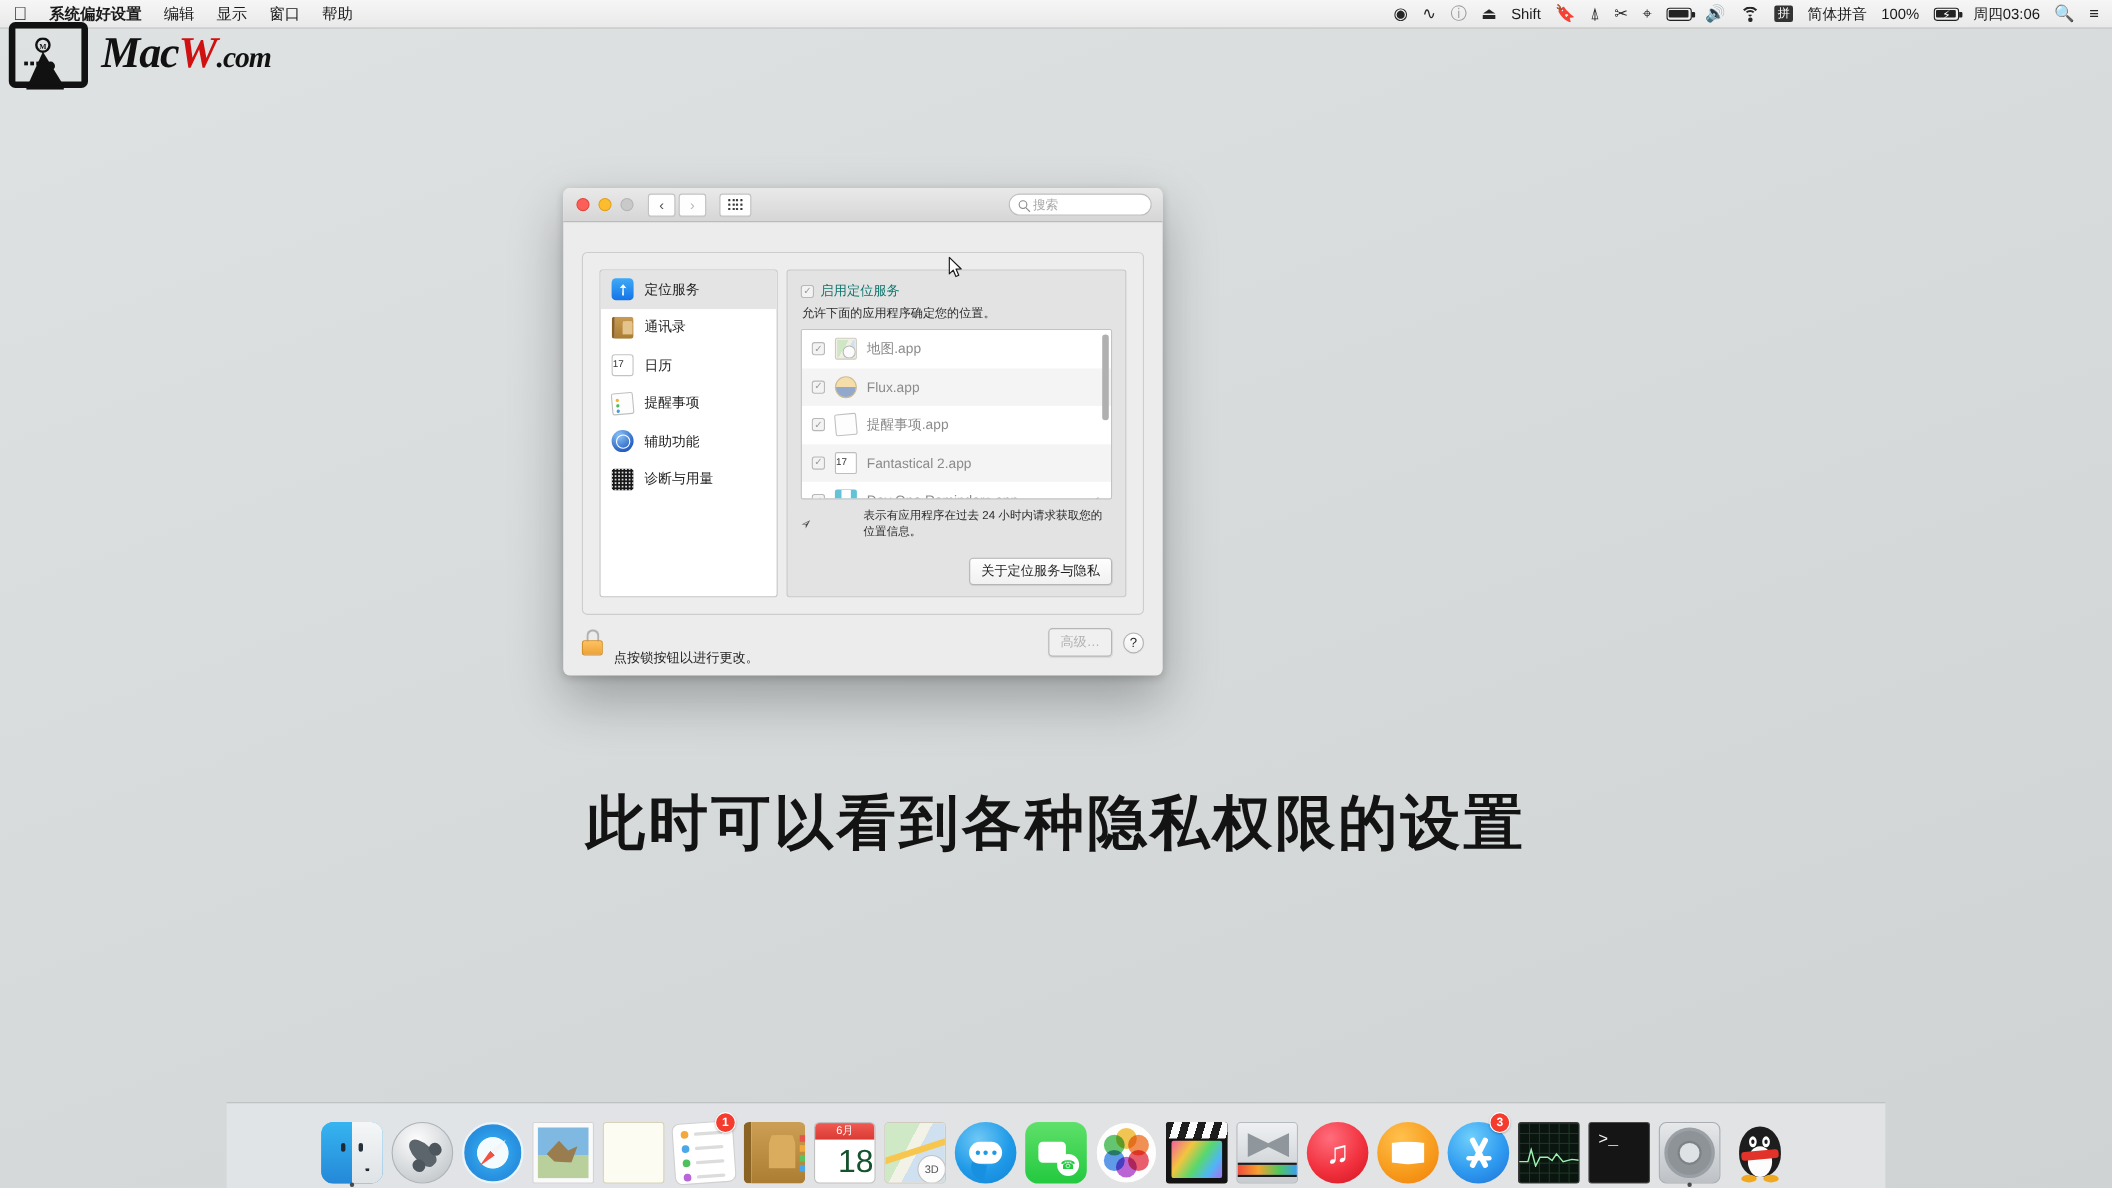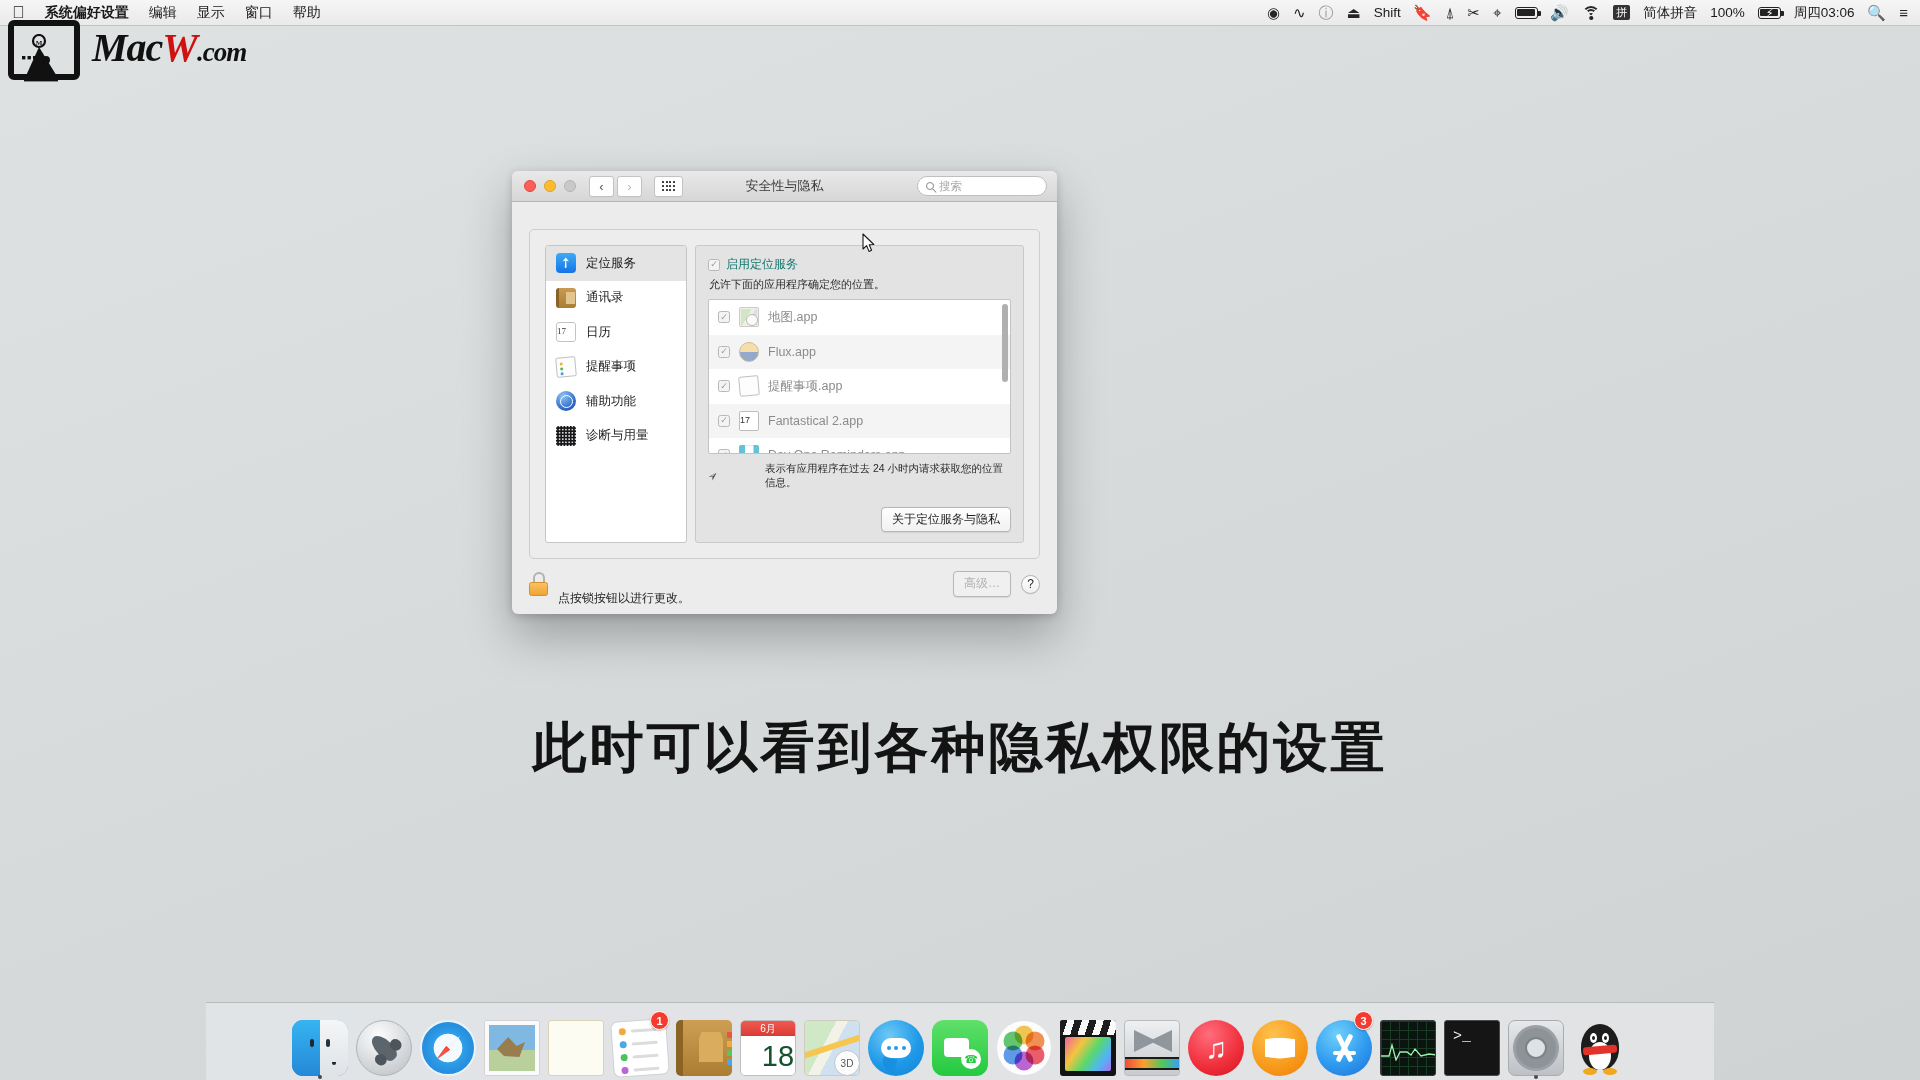--- a/index.html
+++ b/index.html
@@ -159,23 +159,22 @@
     color: #fff;
   }
 
   
   #content-panel {
     position: absolute; left: 17px; top: 58px; right: 17px; height: 330px;
     background: #ededed; border: .5px solid #cdcdcd; border-radius: 5px;
     display: flex; padding: 15px;
   }
   #sidebar-list {
-    width: 142px; background: #fff; border: .5px solid #c6c6c6; border-radius: 3px;
+    width: 162px; background: #fff; border: .5px solid #c6c6c6; border-radius: 3px;
     overflow: hidden;
-    font-family: Liberation Serif, serif;
   }
   .side-row {
     display: flex; align-items: center; gap: 10px;
     padding: 6px 10px; height: 34.5px; font-size: 12.5px; color: #1d1d1d;
   }
   .side-row.selected { background: #e4e4e4; }
   .side-icon { width: 20px; height: 20px; flex: none; position: relative; }
 
   
   .ic-location {
@@ -643,21 +642,20 @@
         <span></span>
           <span></span>
           <span></span>
           <span></span>
         <span></span>
           <span></span>
           <span></span>
           <span></span>
       </span>
     </div>
-    <div id="window-title">安全性与隐私</div>
     <div id="search-field">
       <span class="mag"></span>
       <span id="search-placeholder">搜索</span>
     </div>
   </div>
 
 
   <div id="content-panel">
 
     <div id="sidebar-list">

